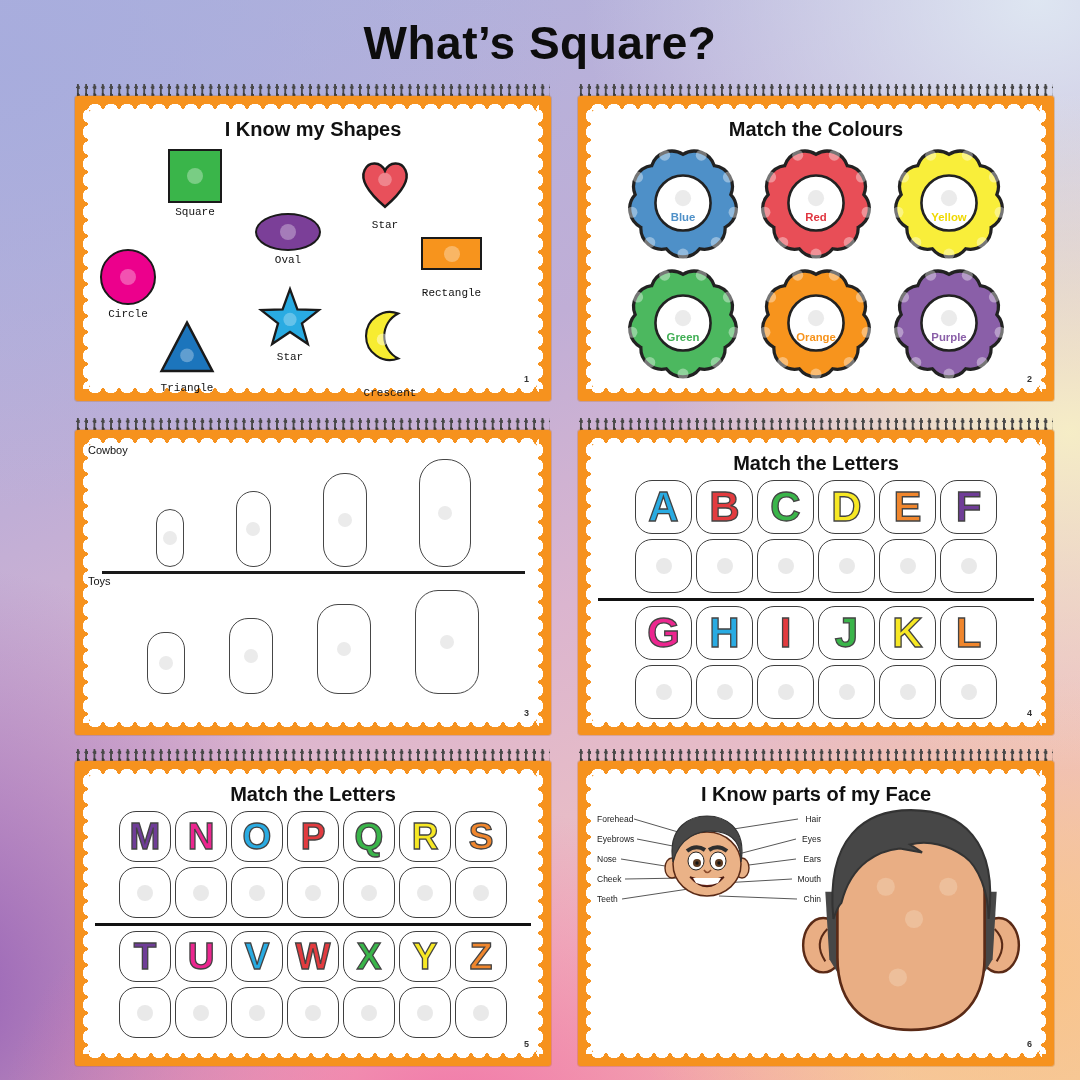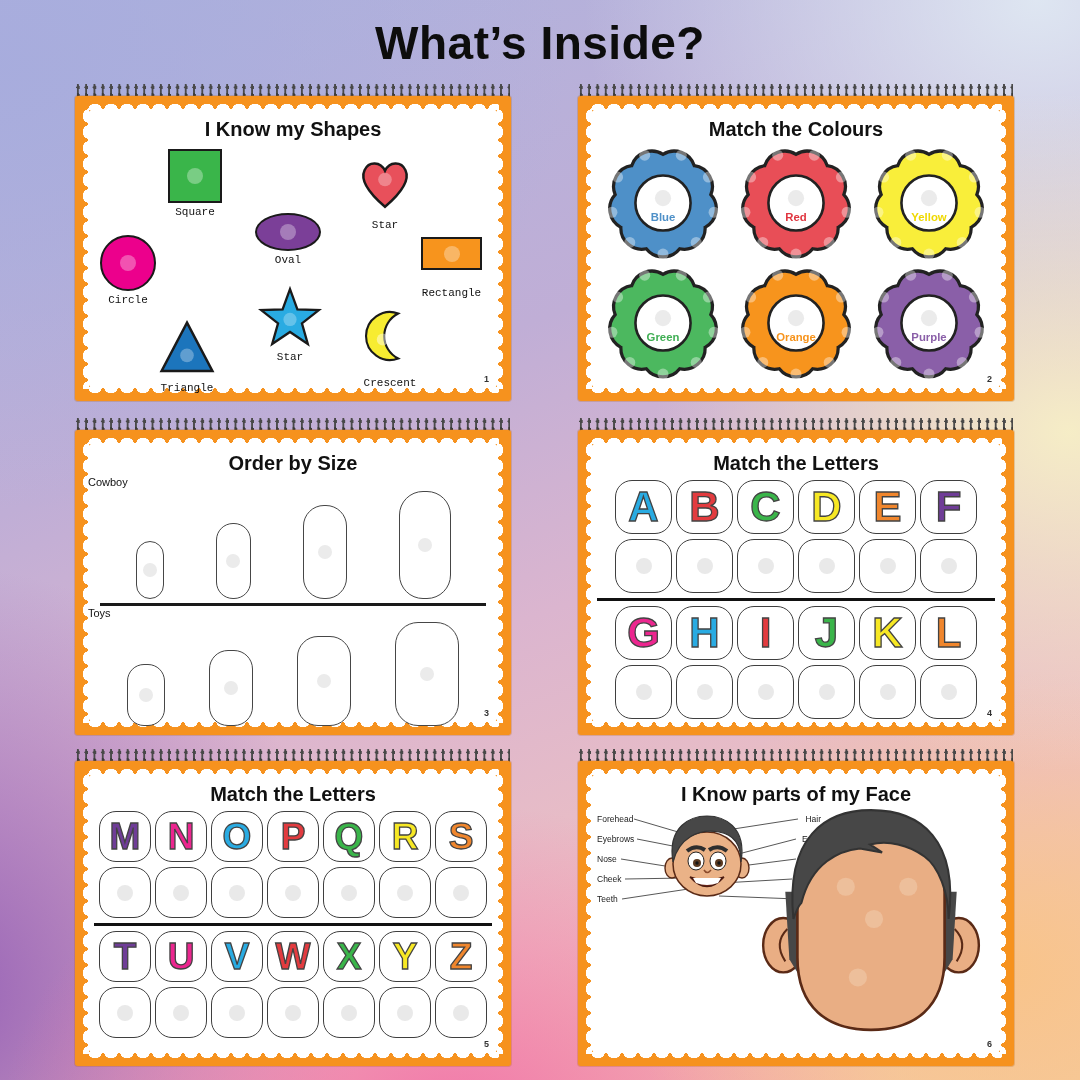--- a/index.html
+++ b/index.html
@@ -9,21 +9,21 @@
       radial-gradient(ellipse 55% 45% at 99% 40%, rgba(247,240,198,.95), rgba(247,240,198,0) 70%),
       radial-gradient(ellipse 50% 40% at 93% 90%, rgba(249,196,136,.95), rgba(249,196,136,0) 70%),
       radial-gradient(ellipse 60% 42% at 42% 104%, rgba(242,112,168,.92), rgba(242,112,168,0) 70%),
       radial-gradient(ellipse 55% 55% at -6% 92%, rgba(148,95,182,.98), rgba(148,95,182,0) 72%),
       radial-gradient(ellipse 70% 55% at 0% 6%, rgba(167,172,221,.95), rgba(167,172,221,0) 75%),
       radial-gradient(ellipse 60% 50% at 96% 0%, rgba(224,233,243,.95), rgba(224,233,243,0) 70%),
       linear-gradient(160deg,#aeb3de 0%,#c0aed6 35%,#dbb5cf 55%,#eec0c2 78%,#f4cba4 100%);
   }
   .main-title{ text-align:center; font-size:46px; font-weight:bold; color:#0d0d0d;
     letter-spacing:.5px; padding-top:16px; }
-  .sheet{ position:absolute; width:436px; }
+  .sheet{ position:absolute; width:476px; }
   .spiral{ height:13px; margin:0 1px -1px 1px;
     background-image:
       radial-gradient(circle 1.9px at 2.2px 3.2px, #484848 95%, rgba(0,0,0,0)),
       radial-gradient(circle 1.6px at 2.2px 10.8px, #3c3c3c 95%, rgba(0,0,0,0)),
       linear-gradient(90deg, rgba(0,0,0,0) 0 1.3px, #4a4a4a 1.3px 3px, rgba(0,0,0,0) 3px);
     background-size:8.3px 13px; background-repeat:repeat-x; }
   .card{ position:relative; height:305px; background:#f6921e; border-radius:3px;
     box-shadow:0 0 0 1px rgba(180,95,10,.25); }
   .page{ position:absolute; inset:13px; background:#fff; border-radius:6px; }
   .sc{ position:absolute; background-repeat:repeat-x; pointer-events:none; }
@@ -95,21 +95,21 @@
         <circle cx="70.5" cy="74.3" r="3.4"></circle>
       <circle cx="50" cy="81.5" r="3.4"></circle>
         <circle cx="29.5" cy="74.3" r="3.4"></circle>
       <circle cx="18.5" cy="55.7" r="3.4"></circle>
         <circle cx="22" cy="34" r="3.4"></circle>
       <circle cx="38.7" cy="20.5" r="3.4"></circle>
     </g>
   </defs>
 </svg>
 
-<div class="main-title">What’s Inside?</div>
+<div class="main-title">What’s Square?</div>
 
 <div class="sheet" style="left:75px;top:84px">
   <div class="spiral"></div>
   <div class="card">
     <div class="sc sc-t"></div>
     <div class="sc sc-b"></div>
     <div class="sc sc-l"></div>
     <div class="sc sc-r"></div>
     <div class="page">
       <div class="page-title">I Know my Shapes</div>
@@ -129,21 +129,21 @@
         <div class="shape-label">Star</div>
       </div>
 
       <div class="shape-item" style="left:167px;top:104px;width:66px">
         <div class="geo ovalsh" style="background-color: rgb(123, 63, 152);">
             <i class="vdot"></i>
           </div>
         <div class="shape-label">Oval</div>
       </div>
 
-      <div class="shape-item" style="left:12px;top:126px;width:56px">
+      <div class="shape-item" style="left:12px;top:140px;width:56px">
         <div class="geo circlesh" style="background-color: rgb(236, 0, 140);">
             <i class="vdot"></i>
           </div>
         <div class="shape-label">Circle</div>
       </div>
 
       <div class="shape-item" style="left:333px;top:128px;width:61px">
         <div class="geo rectsh" style="background-color: rgb(247, 148, 29);">
             <i class="vdot"></i>
           </div>
@@ -164,21 +164,21 @@
           <circle cx="50" cy="62" r="11" fill="#ffffff" opacity="0.3"></circle>
         </svg>
         <div class="shape-label">Triangle</div>
       </div>
 
       <div class="shape-item" style="left:272px;top:197px;width:60px">
         <svg width="60" height="60" viewBox="0 0 100 100">
           <path d="M63.7,12.4 A40,40 0 1 0 63.7,87.6 A42,42 0 0 1 63.7,12.4 Z" stroke="#1a1a1a" stroke-width="3.5" fill="#f7ec31"></path>
           <circle cx="38" cy="56" r="10" fill="#ffffff" opacity="0.45"></circle>
         </svg>
-        <div class="shape-label" style="margin-top:6px">Crescent</div>
+        <div class="shape-label" style="margin-top:16px">Crescent</div>
       </div>
 
       <div class="pagenum">1</div>
     </div>
   </div>
 </div>
 
 <div class="sheet" style="left:578px;top:84px">
   <div class="spiral"></div>
   <div class="card">
@@ -245,21 +245,20 @@
 </div>
 
 <div class="sheet" style="left:75px;top:418px">
   <div class="spiral"></div>
   <div class="card">
     <div class="sc sc-t"></div>
     <div class="sc sc-b"></div>
     <div class="sc sc-l"></div>
     <div class="sc sc-r"></div>
     <div class="page">
-      <div class="page-title">Order by Size</div>
       <div class="size-label">Cowboy</div>
       <div class="cap-row" style="gap:52px;height:110px">
         <div class="cap" style="width:28px;height:58px;border-radius:14px">
             <i class="vdot"></i>
           </div>
         <div class="cap" style="width:35px;height:76px;border-radius:17px">
             <i class="vdot"></i>
           </div>
         <div class="cap" style="width:44px;height:94px;border-radius:21px">
             <i class="vdot"></i>

